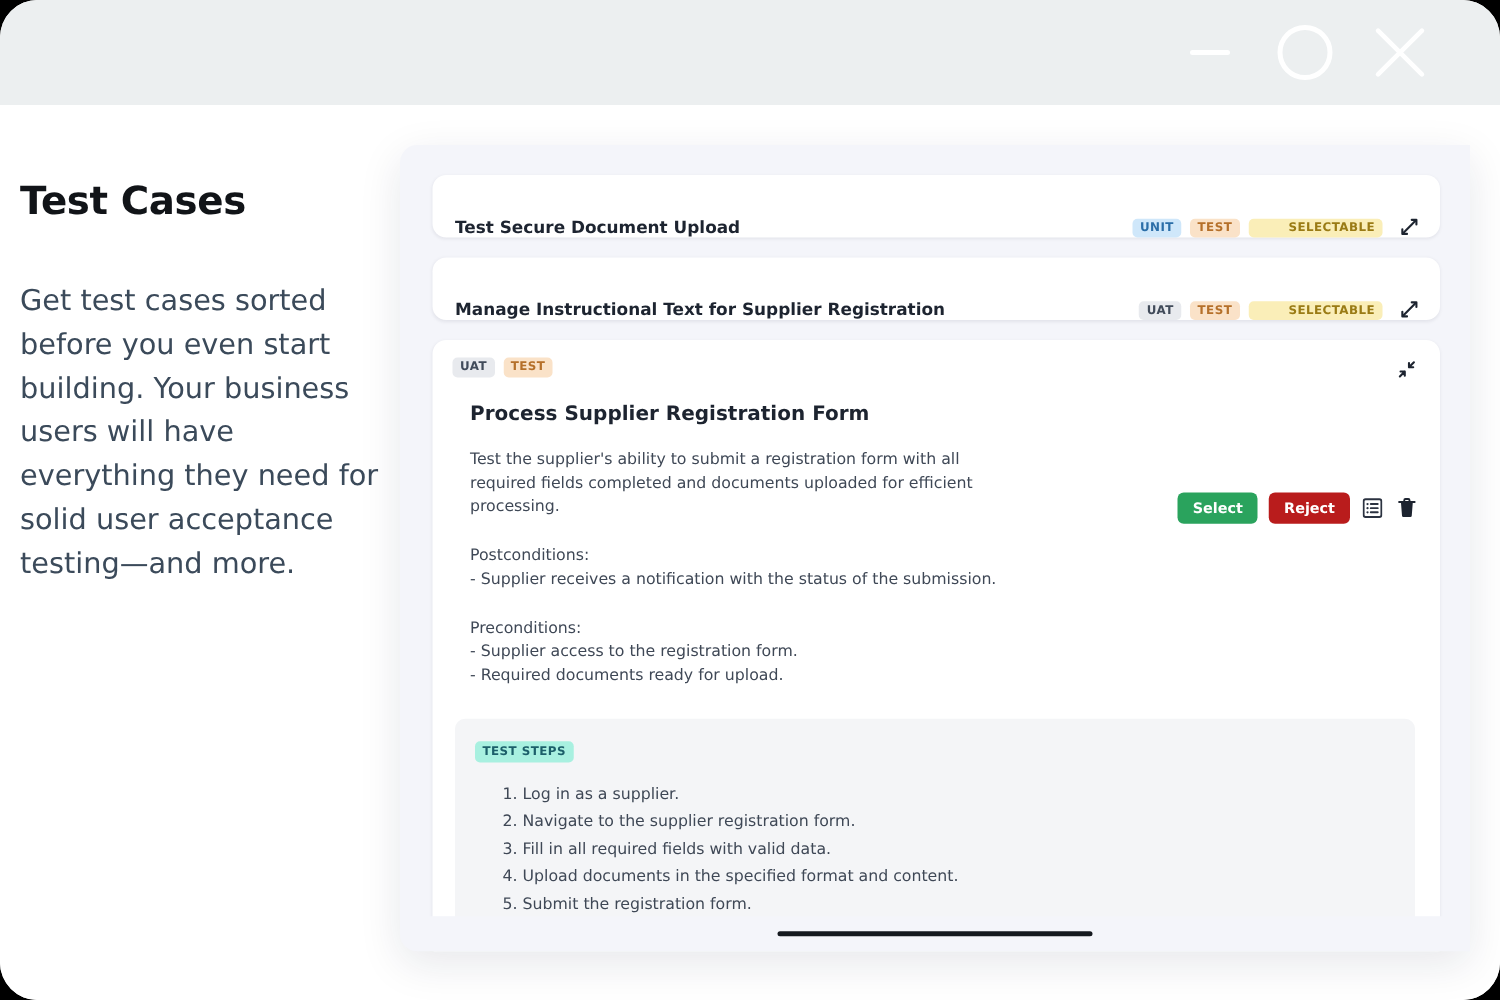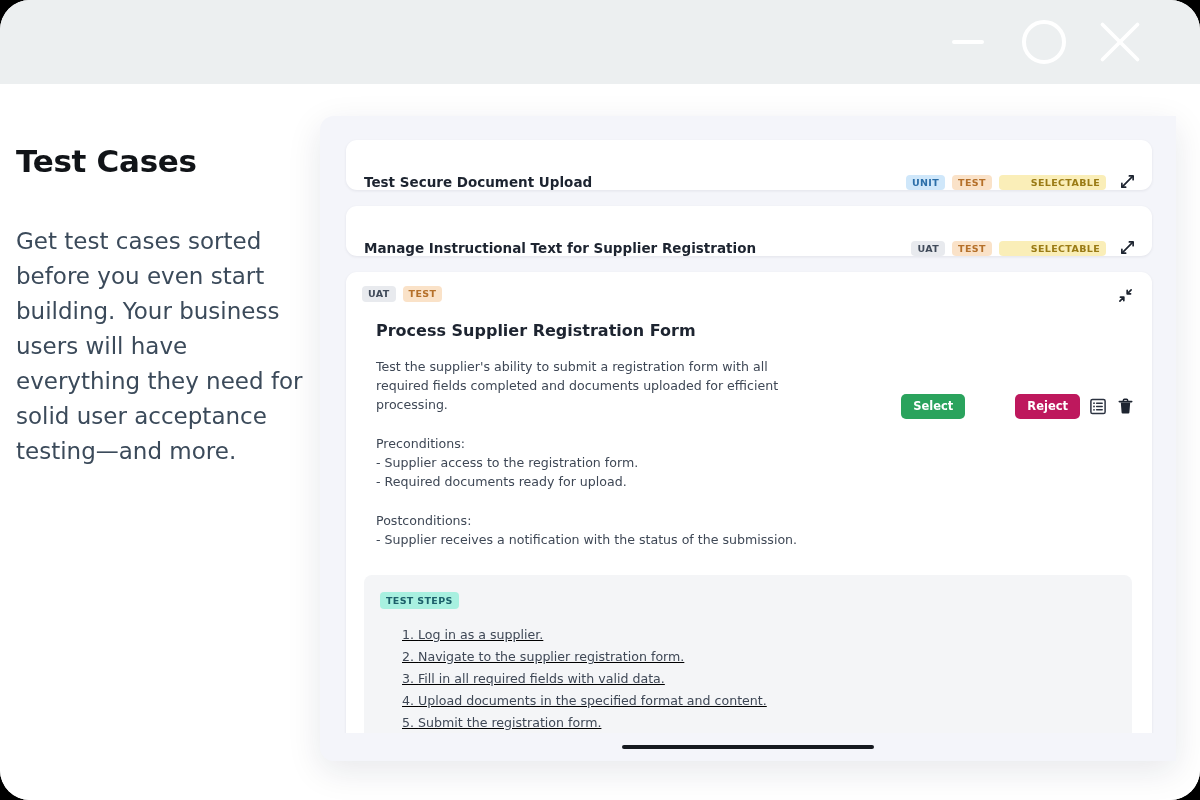--- a/index.html
+++ b/index.html
@@ -211,41 +211,40 @@
     border-radius: 5px;
     color: #ffffff;
     font-family: inherit;
     font-size: 11.5px;
     font-weight: 600;
     padding: 6px 12px;
     cursor: pointer;
     line-height: 1.15;
   }
   .btn-select { background: #2aa35d; }
-  .btn-reject { background: #be185d; margin-left: 41px; }
+  .btn-reject { background: #b91c1c; }
 
   .icon-btn {
     width: 18px; height: 19px;
     display: flex; align-items: center; justify-content: center;
     cursor: pointer;
   }
 
   
   .steps-box {
     margin: 26px 2px 0 2px;
     background: #f4f5f7;
     border-radius: 8px;
     padding: 14px 16px 20px 16px;
   }
 
   .steps-list {
     margin-top: 16px;
     padding-left: 22px;
     list-style: none;
-    text-decoration: underline;
   }
   .steps-list li {
     font-size: 12.6px;
     line-height: 22px;
     color: #3f4856;
     counter-increment: stepcount;
   }
   .steps-list li::before {
     content: counter(stepcount) ". ";
   }
@@ -349,28 +348,28 @@
               <path d="M2 14l4.2-4.2M6.2 13.4V9.8H2.6" fill="none" stroke="#1d2430" stroke-width="1.8" stroke-linecap="round" stroke-linejoin="round"></path>
             </svg>
           </div>
         </div>
 
         <div class="detail-body">
           <div class="detail-title">Process Supplier Registration Form</div>
           <div class="detail-desc">Test the supplier's ability to submit a registration form with all required fields completed and documents uploaded for efficient processing.</div>
 
           <div class="detail-cond">
+            <span class="cond-head">Postconditions:</span>
+            <span class="cond-line">- Supplier receives a notification with the status of the submission.</span>
+          </div>
+
+          <div class="detail-cond">
             <span class="cond-head">Preconditions:</span>
             <span class="cond-line">- Supplier access to the registration form.</span>
             <span class="cond-line">- Required documents ready for upload.</span>
-          </div>
-
-          <div class="detail-cond">
-            <span class="cond-head">Postconditions:</span>
-            <span class="cond-line">- Supplier receives a notification with the status of the submission.</span>
           </div>
         </div>
 
         <div class="action-row">
           <button class="btn btn-select">Select</button>
           <button class="btn btn-reject">Reject</button>
           <div class="icon-btn">
             <svg width="16" height="17" viewBox="0 0 16 17">
               <rect x="0.9" y="1.4" width="14.2" height="14.2" rx="1.6" fill="none" stroke="#2b3240" stroke-width="1.5"></rect>
               <line x1="4" y1="5.2" x2="4" y2="5.2" stroke="#2b3240" stroke-width="1.8" stroke-linecap="round"></line>

